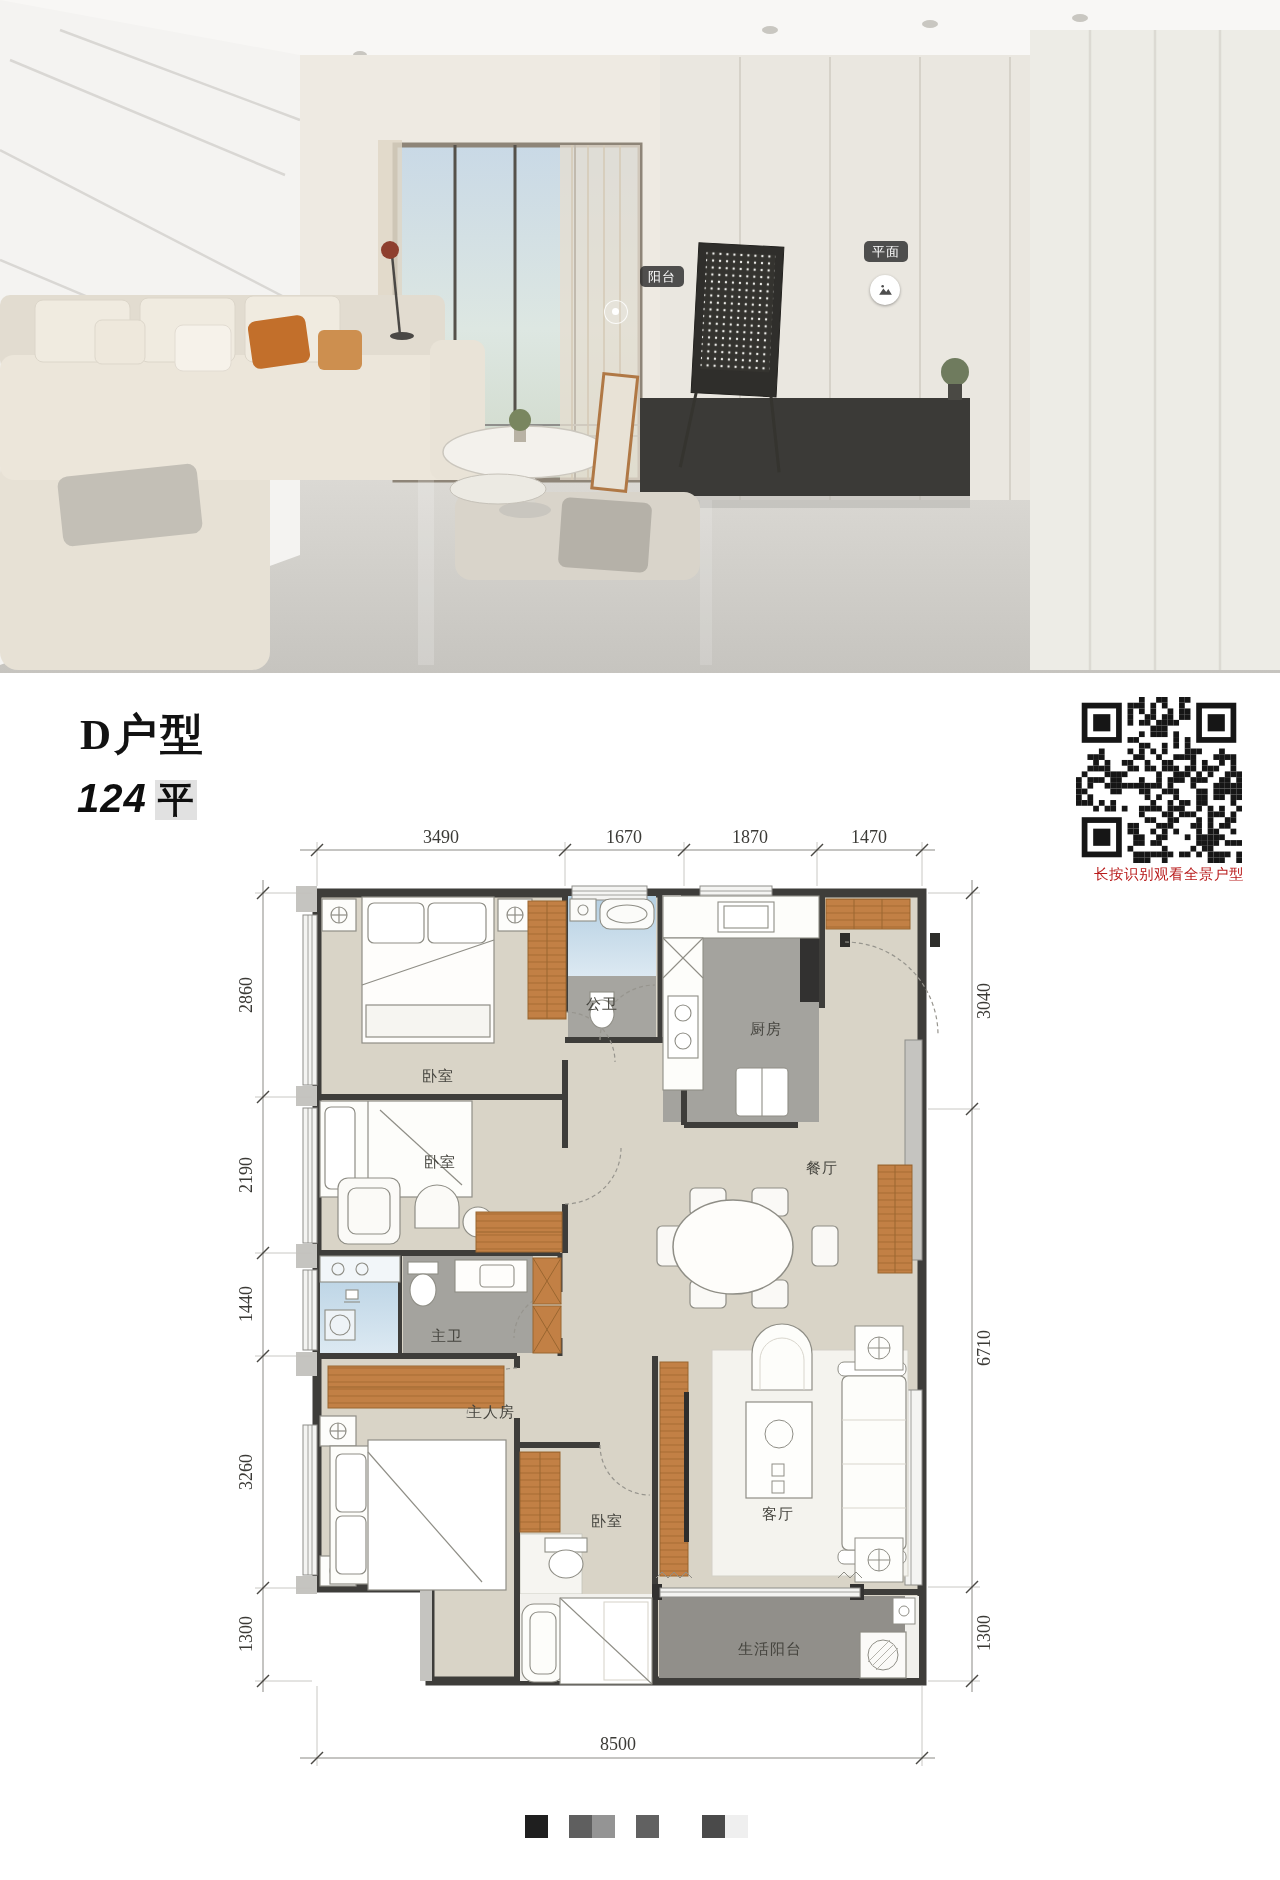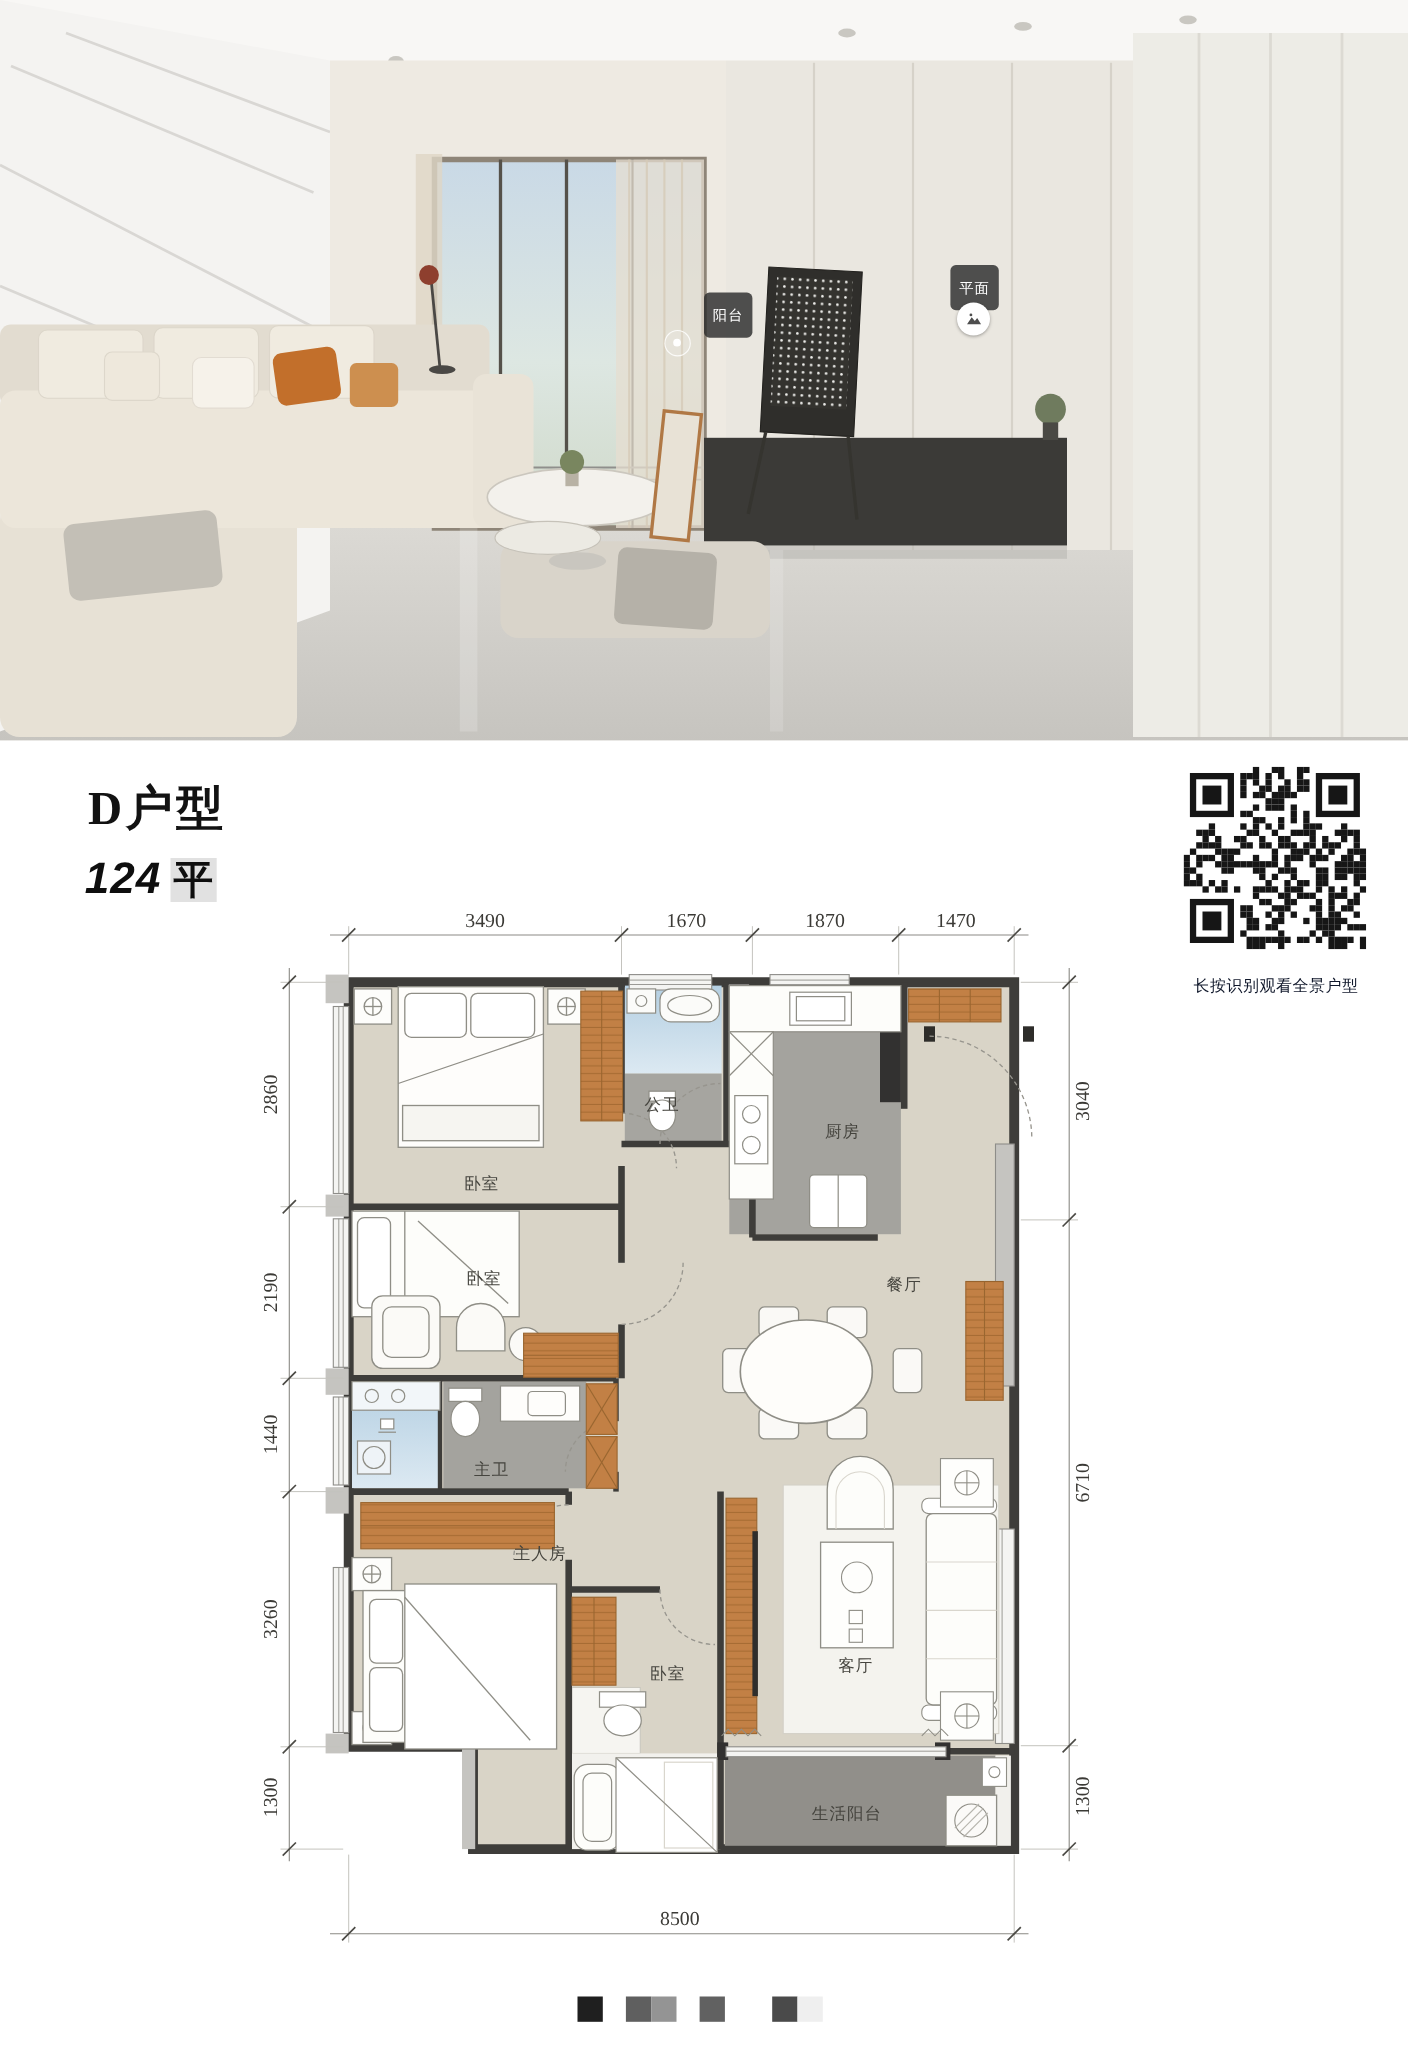--- a/index.html
+++ b/index.html
@@ -1,37 +1,37 @@
 <!DOCTYPE html>
 <html><head>
 <meta charset="utf-8">
 <style>
   html,body{margin:0;padding:0;background:#fff;}
   #page{position:relative;width:1280px;height:1880px;background:#fff;overflow:hidden;
         font-family:"Liberation Sans", sans-serif;}
   #scene{position:absolute;left:0;top:0;}
   
   .tag{position:absolute;background:rgba(44,44,44,.82);color:#fff;
-       font-size:13px;line-height:1;padding:14px 8px;border-radius:5px;letter-spacing:1px;z-index:5;}
+       font-size:13px;line-height:1;padding:4px 8px;border-radius:5px;letter-spacing:1px;z-index:5;}
   #balcony-hotspot{position:absolute;left:604px;top:300px;width:22px;height:22px;border:1.5px solid rgba(255,255,255,.85);
        border-radius:50%;background:rgba(255,255,255,.12);z-index:5;}
   #balcony-hotspot::after{content:"";position:absolute;left:7px;top:7px;width:7px;height:7px;border-radius:50%;background:#fff;}
   #plan-hotspot{position:absolute;left:870px;top:275px;width:30px;height:30px;border-radius:50%;
        background:#fff;box-shadow:0 1px 3px rgba(0,0,0,.35);z-index:5;display:flex;align-items:center;justify-content:center;}
   
   #title{position:absolute;left:80px;top:706px;font-family:"Liberation Serif","DejaVu Serif",serif;
        font-weight:bold;font-size:43px;color:#121212;letter-spacing:3px;z-index:4;}
   #area{position:absolute;left:77px;top:776px;font-weight:bold;font-size:40px;color:#0e0e0e;z-index:4;}
   #area .num{font-family:"Liberation Sans",sans-serif;letter-spacing:1px;font-style:italic;}
   #area .unit{font-family:"Liberation Serif","DejaVu Serif",serif;font-size:36px;background:#e1e1e1;
        padding:0 3px;margin-left:8px;}
   
   #qr-block{position:absolute;left:1076px;top:697px;width:168px;z-index:4;}
   #qr-box{width:166px;height:166px;background:#fff;}
-  #qr-caption{margin-top:24px;font-size:14.5px;color:#0f172a;letter-spacing:.5px;text-align:center;width:168px;}
+  #qr-caption{margin-top:2px;font-size:14.5px;color:#b91c1c;letter-spacing:.5px;text-align:right;width:168px;}
   
   #swatches{position:absolute;left:525px;top:1815px;display:flex;gap:21px;z-index:4;}
   .sw-group{display:flex;}
   .sw-group:last-child{margin-left:22px;}
   .sw-cell{width:23px;height:23px;}
   svg text{font-family:"Liberation Serif","DejaVu Serif",serif;}
   .dimtxt{font-size:18px;fill:#3b3a36;}
   .roomtxt{font-size:15px;fill:#45443e;letter-spacing:1px;}
 </style>
 </head>

